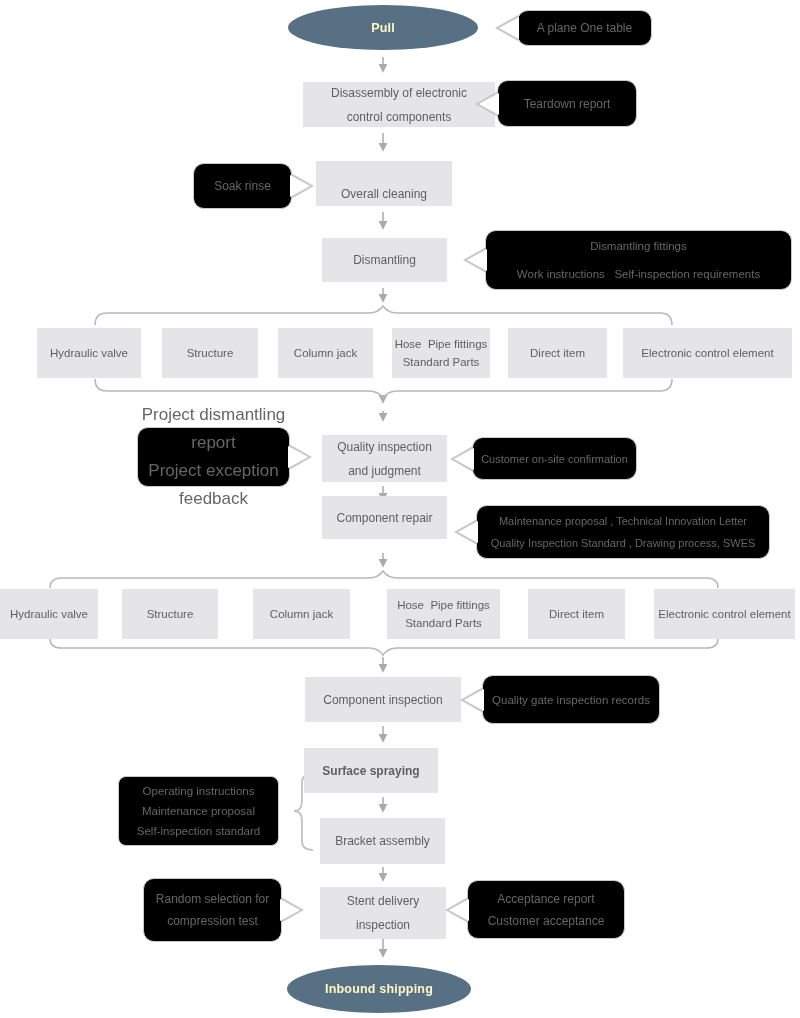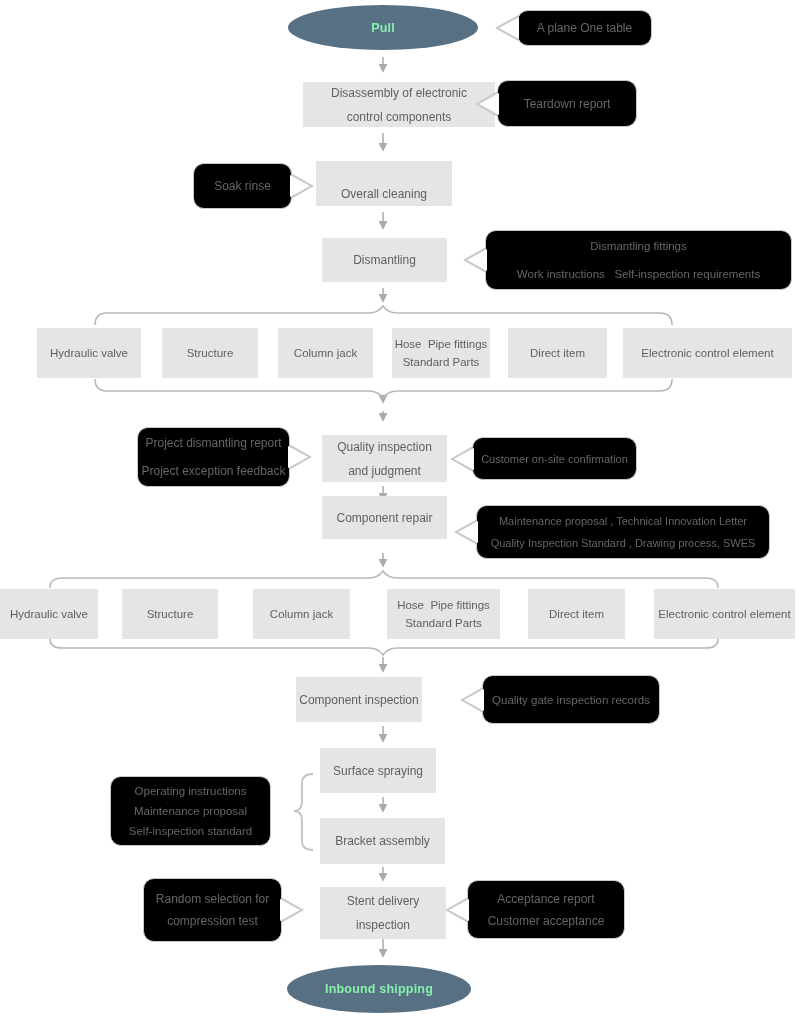--- a/index.html
+++ b/index.html
@@ -12,21 +12,21 @@
   .arrow{stroke:#aaaaaa;stroke-width:1.5;}
   .bracket{stroke:#b8b8b8;stroke-width:1.6;fill:none;}
   .brace{stroke:#c2c2c2;stroke-width:1.8;fill:none;}
   .box{
     position:absolute;background:#e5e5e7;display:flex;flex-direction:column;
     align-items:center;justify-content:center;text-align:center;
     font-size:12px;line-height:24px;color:#5f5f5f;
   }
   .box.small{font-size:11.5px;line-height:18px;}
   .terminal{
-    position:absolute;border-radius:50%;background:#587083;color:#86efac;
+    position:absolute;border-radius:50%;background:#587083;color:#fef9c3;
     display:flex;align-items:center;justify-content:center;text-align:center;
     font-size:12.5px;font-weight:bold;letter-spacing:.2px;
   }
   .callout{
     position:absolute;background:#000000;border:1px solid #c9c9c9;border-radius:11px;
     display:flex;flex-direction:column;align-items:center;justify-content:center;
     text-align:center;font-size:12px;line-height:22px;color:#666666;
   }
   .callout.lh28{line-height:28px;}
   .callout.lh20{line-height:20px;}
@@ -93,24 +93,24 @@
   <div class="box" style="left:322px;top:238px;width:125px;height:44px;">
     <span>Dismantling</span>
   </div>
   <div class="box" style="left:322px;top:435px;width:125px;height:47px;">
     <span>Quality inspection</span>
     <span>and judgment</span>
   </div>
   <div class="box" style="left:322px;top:496px;width:125px;height:43px;">
     <span>Component repair</span>
   </div>
-  <div class="box" style="left:296px;top:677px;width:126px;height:45px;">
+  <div class="box" style="left:305px;top:677px;width:156px;height:45px;">
     <span>Component inspection</span>
   </div>
-  <div class="box" style="left:320px;top:748px;width:116px;height:45px;">
+  <div class="box" style="left:304px;top:748px;width:134px;height:45px;font-weight:bold;">
     <span>Surface spraying</span>
   </div>
   <div class="box" style="left:320px;top:818px;width:125px;height:46px;">
     <span>Bracket assembly</span>
   </div>
   <div class="box" style="left:320px;top:887px;width:126px;height:52px;">
     <span>Stent delivery</span>
     <span>inspection</span>
   </div>
 
@@ -160,35 +160,35 @@
   <div class="callout tail-l" style="left:497px;top:80px;width:138px;height:45px;">
     <span>Teardown report</span>
   </div>
   <div class="callout tail-r" style="left:193px;top:163px;width:97px;height:44px;">
     <span>Soak rinse</span>
   </div>
   <div class="callout tail-l lh28" style="left:485px;top:230px;width:305px;height:58px;font-size:11.5px;">
     <span>Dismantling fittings</span>
     <span class="pre">Work instructions   Self-inspection requirements</span>
   </div>
-  <div class="callout tail-r lh28" style="left:137px;top:427px;width:151px;height:58px;font-size:12px;">
+  <div class="callout tail-r lh28" style="left:137px;top:427px;width:151px;height:58px;font-size:17px;">
     <span>Project dismantling report</span>
     <span>Project exception feedback</span>
   </div>
   <div class="callout tail-l fs11" style="left:472px;top:437px;width:163px;height:41px;">
     <span>Customer on-site confirmation</span>
   </div>
   <div class="callout tail-l fs11" style="left:476px;top:505px;width:292px;height:52px;">
     <span>Maintenance proposal , Technical Innovation Letter</span>
     <span>Quality Inspection Standard , Drawing process, SWES</span>
   </div>
   <div class="callout tail-l" style="left:482px;top:675px;width:176px;height:47px;font-size:11.5px;">
     <span>Quality gate inspection records</span>
   </div>
-  <div class="callout lh20" style="left:110px;top:776px;width:159px;height:68px;font-size:11.5px;">
+  <div class="callout lh20" style="left:118px;top:776px;width:159px;height:68px;font-size:11.5px;border-radius:8px;">
     <span>Operating instructions</span>
     <span>Maintenance proposal</span>
     <span>Self-inspection standard</span>
   </div>
   <div class="callout tail-r" style="left:143px;top:878px;width:137px;height:62px;">
     <span>Random selection for</span>
     <span>compression test</span>
   </div>
   <div class="callout tail-l" style="left:467px;top:880px;width:156px;height:57px;">
     <span>Acceptance report</span>

